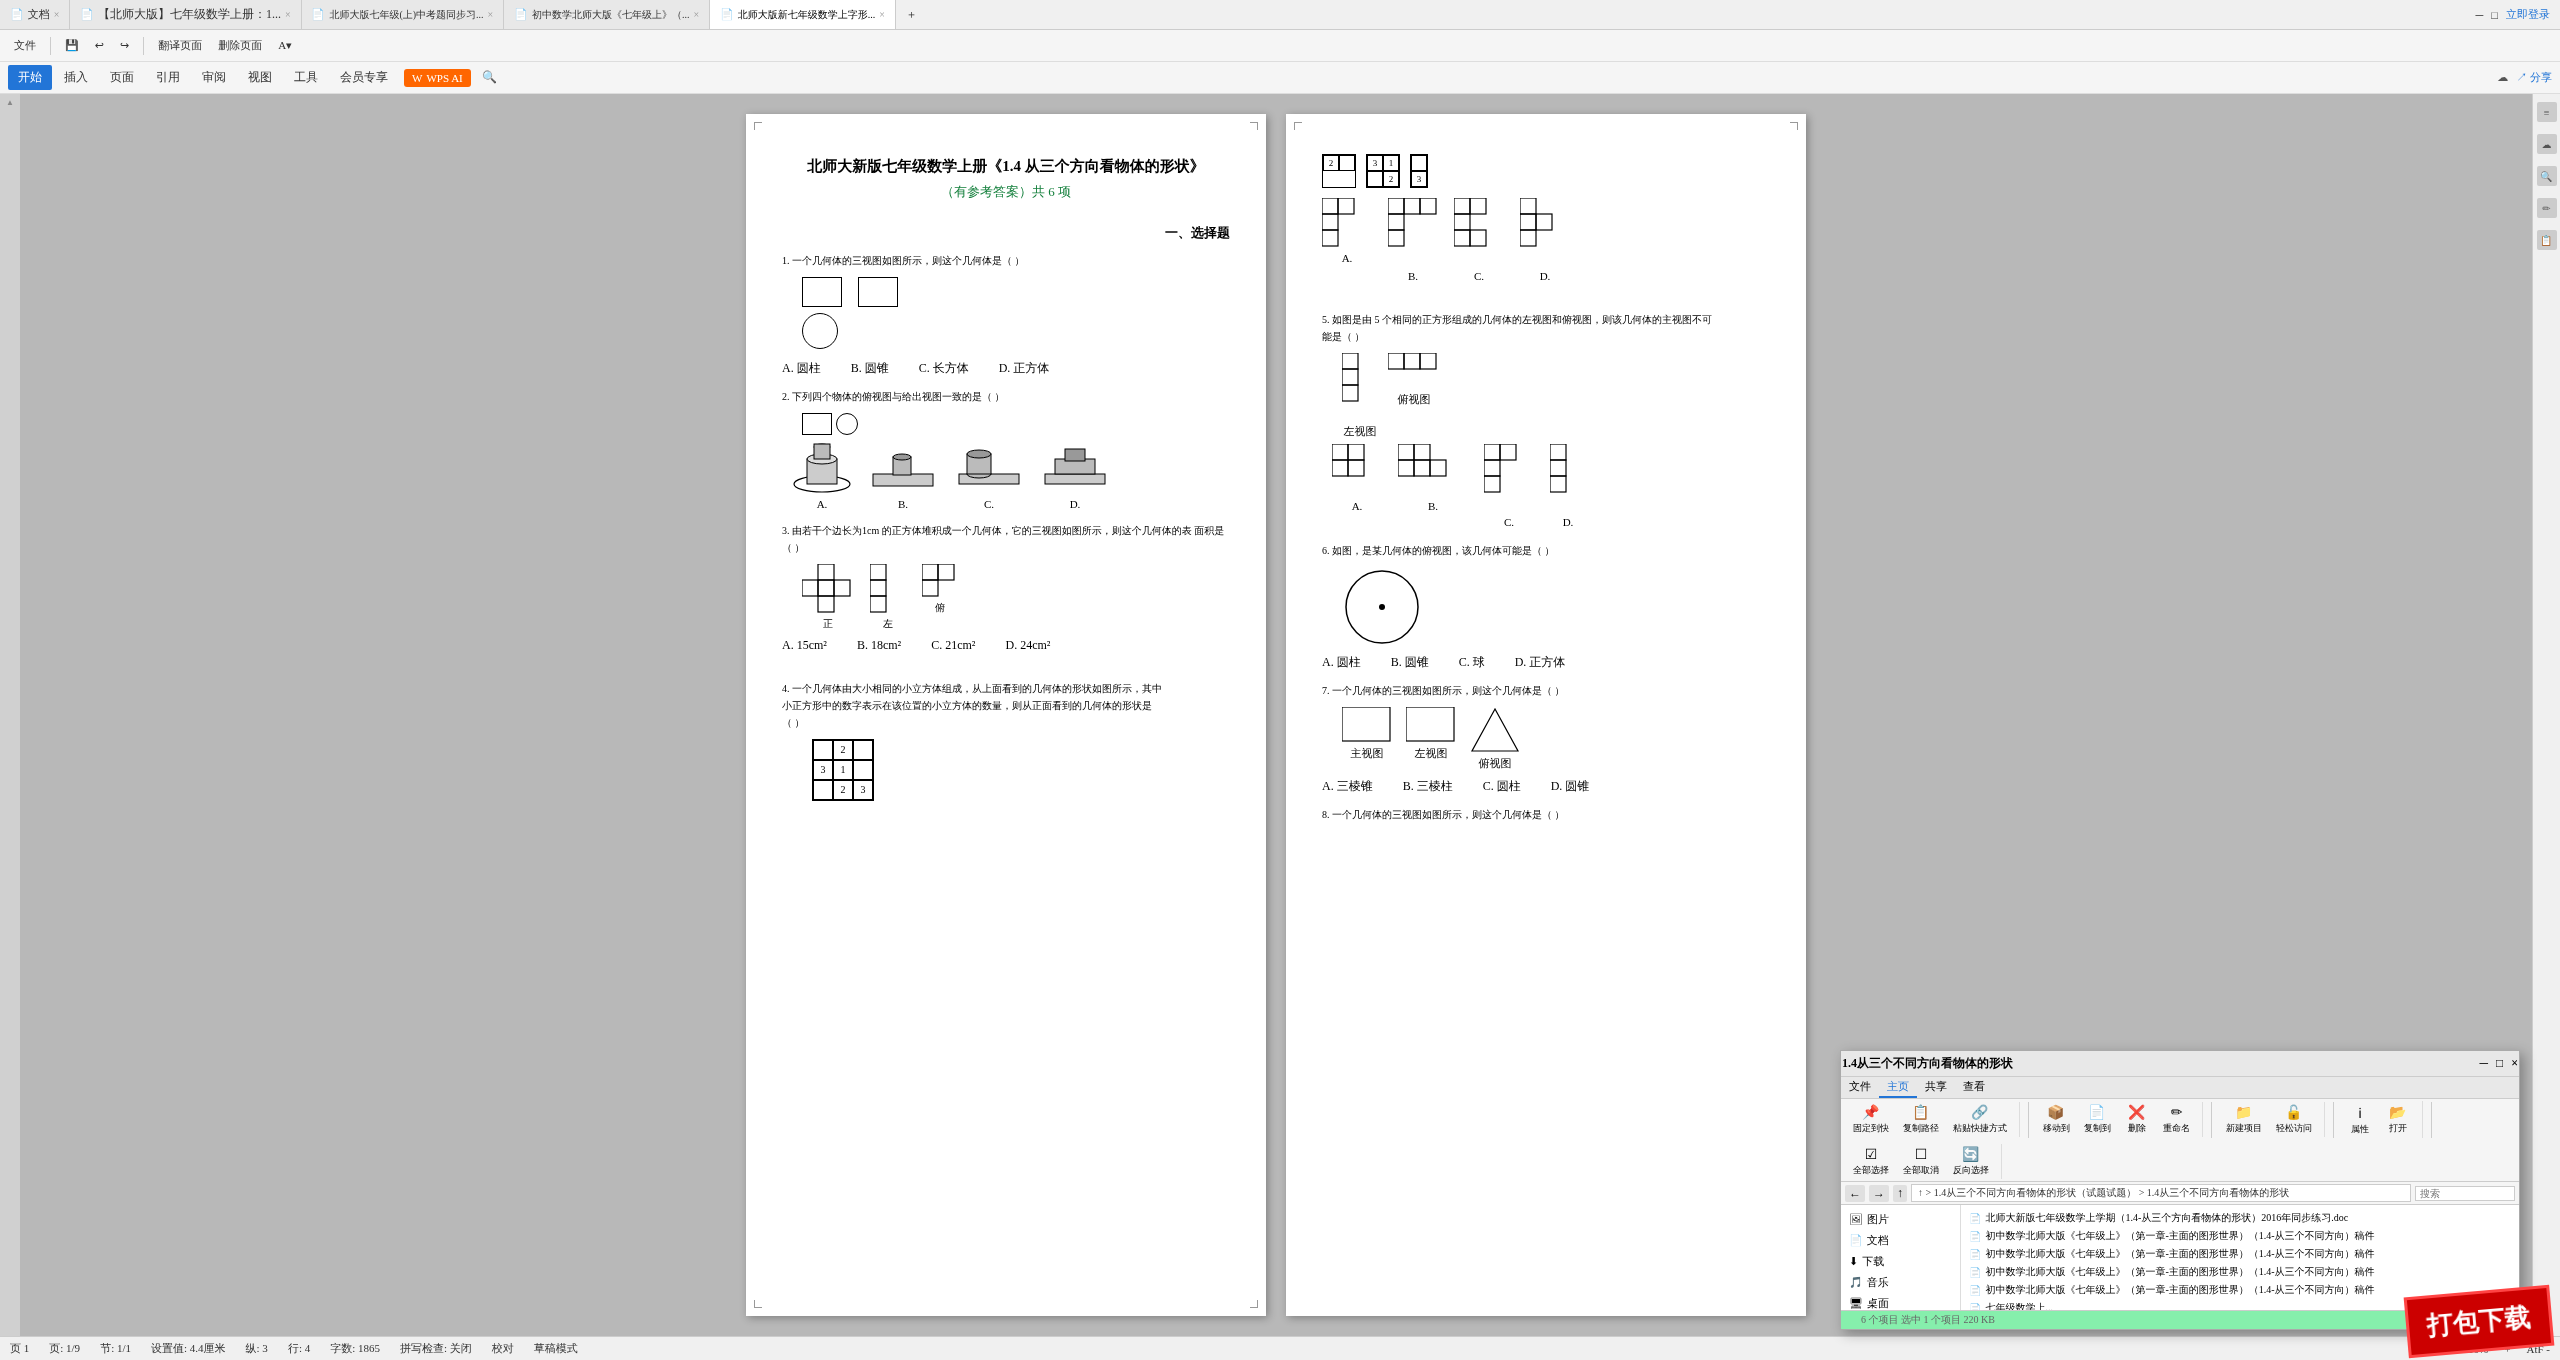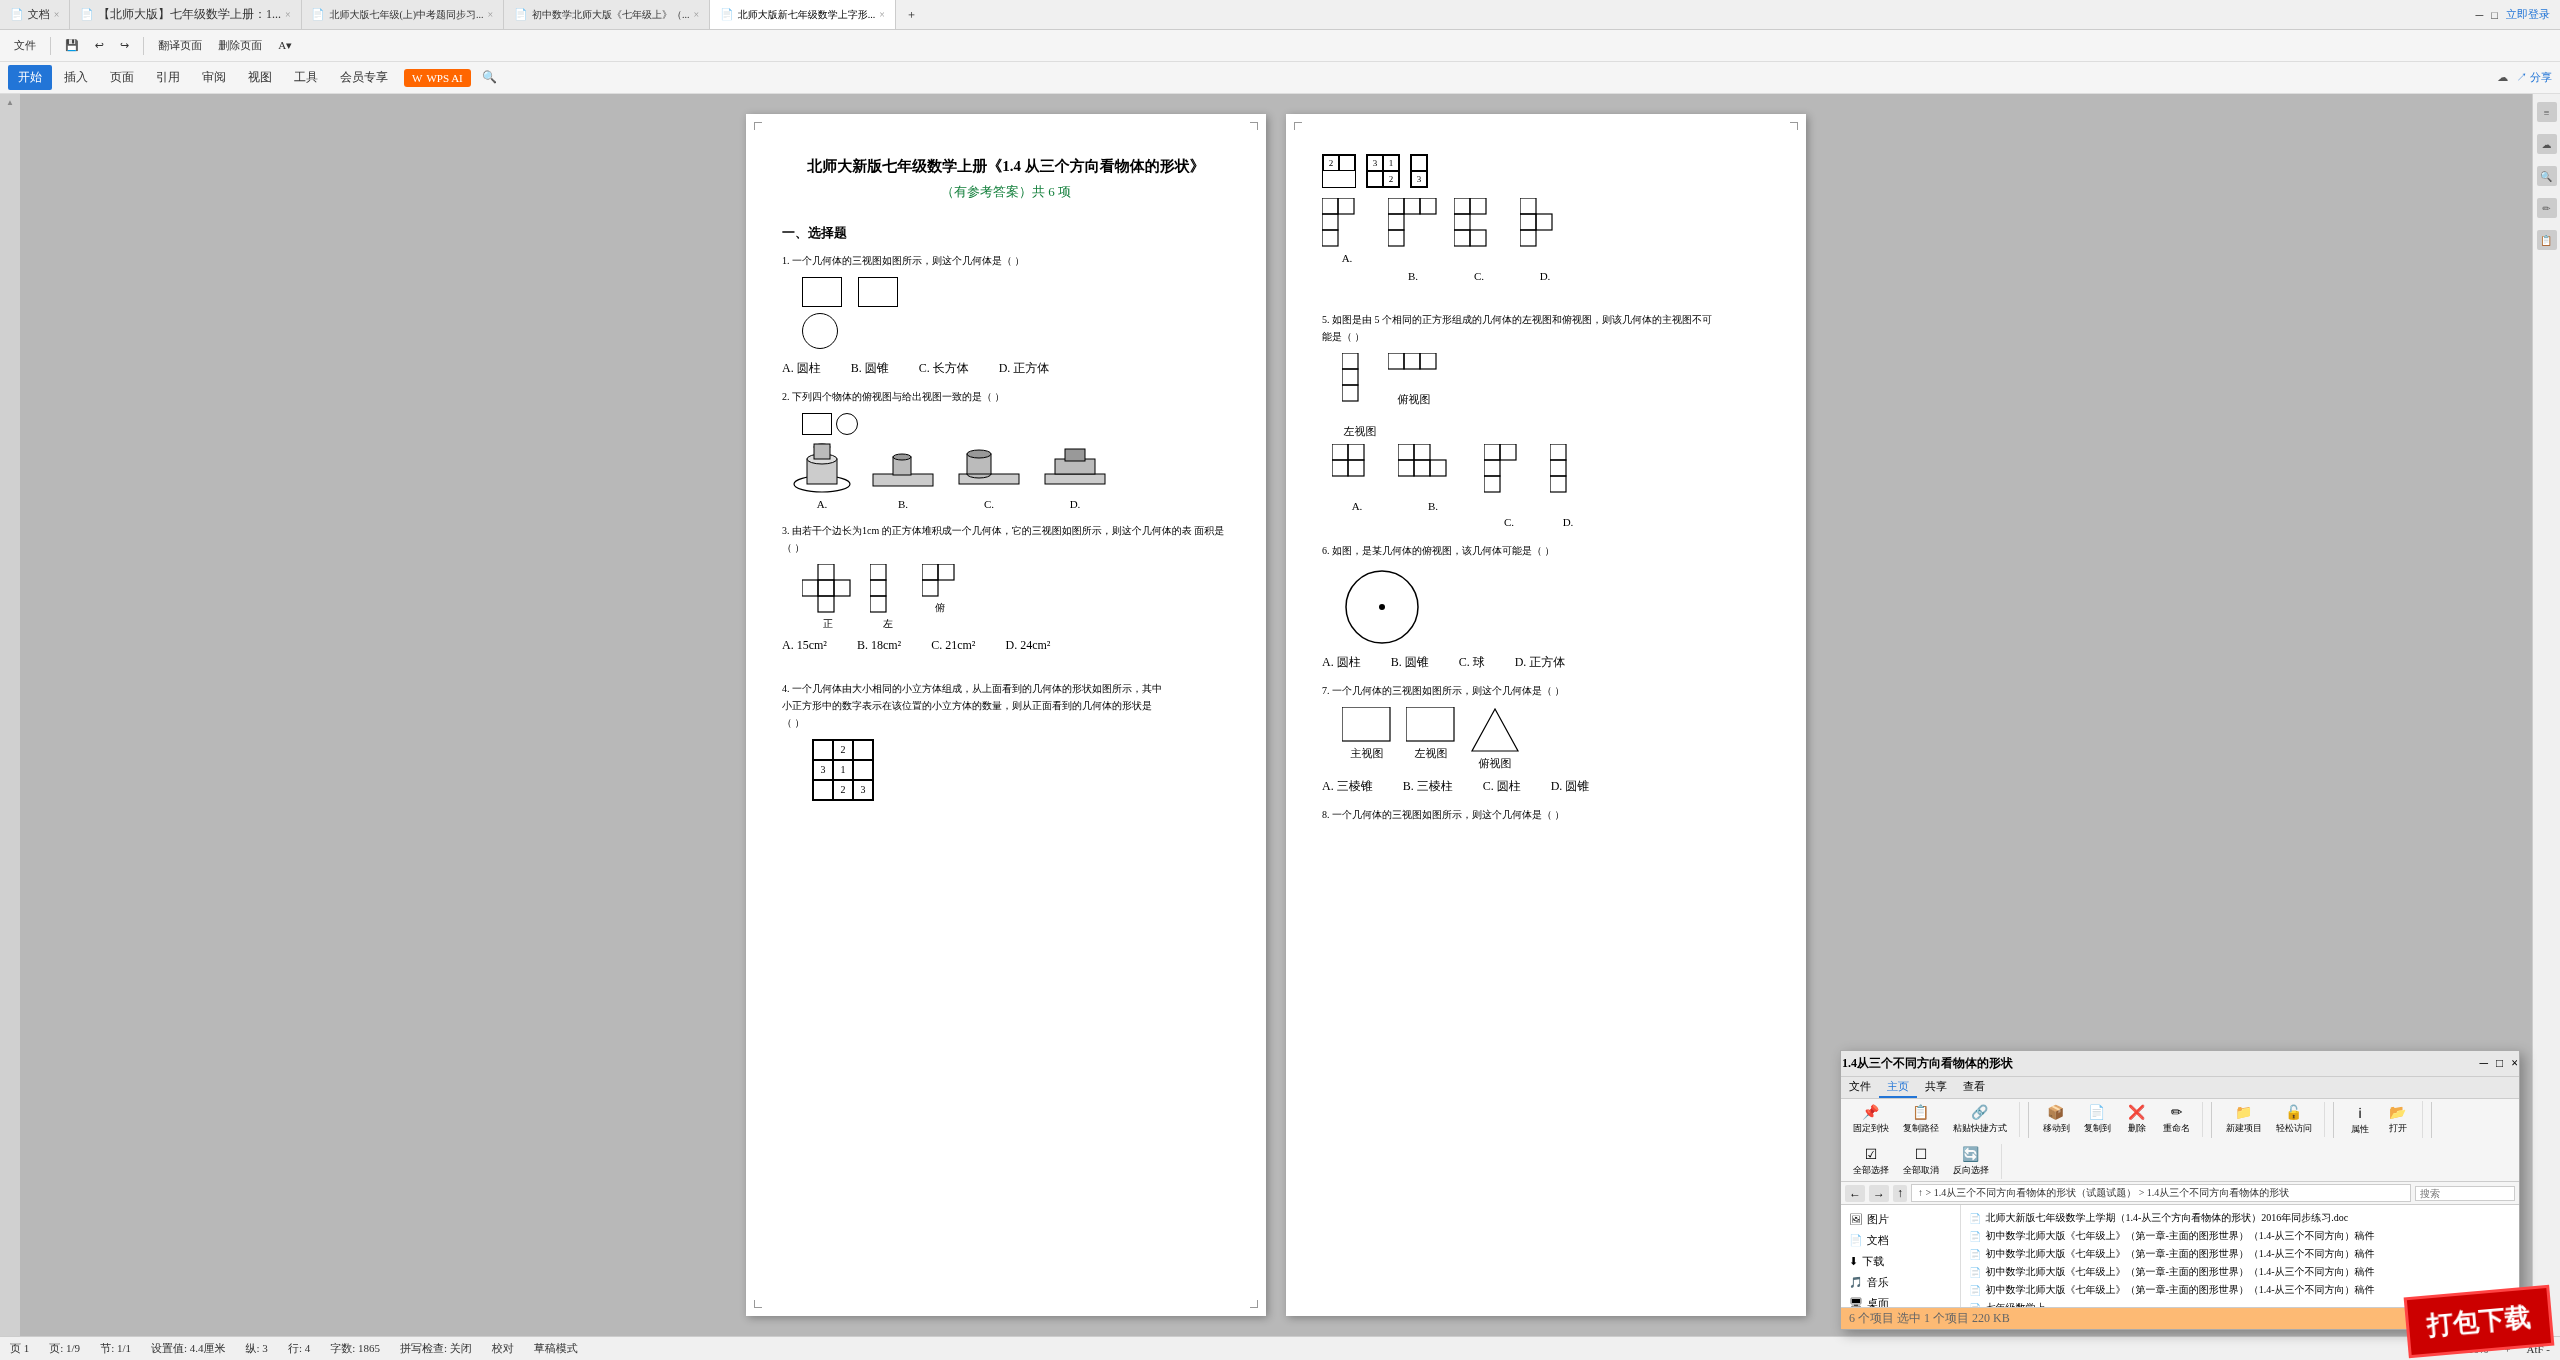--- a/index.html
+++ b/index.html
@@ -169,20 +169,21 @@
       text-align: center;
       font-size: 13px;
       color: #15803d;
       margin-bottom: 20px;
     }
     .section-heading {
       font-size: 13px;
       font-weight: bold;
       color: #000;
       margin: 10px 0 8px 0;
+      text-align: right;
     }
     .question {
       font-size: 10px;
       color: #000;
       margin-bottom: 8px;
       line-height: 1.7;
     }
     .shape-box {
       border: 1.5px solid #000;
       display: inline-block;
@@ -331,24 +332,24 @@
       font-size: 10px;
       display: flex;
       align-items: center;
       gap: 4px;
       white-space: nowrap;
       overflow: hidden;
       text-overflow: ellipsis;
     }
     .fe-statusbar {
       border-top: 1px solid #ccc;
-      padding: 2px 8px;
-      font-size: 12px;
+      padding: 2px 20px;
+      font-size: 10px;
       color: #666;
-      background: #fdba74;
+      background: #86efac;
     }
 
     
     .fe-ribbon {
       background: #f5f5f5;
       border-bottom: 1px solid #ccc;
       padding: 2px 6px;
       display: flex;
       align-items: center;
       gap: 6px;

